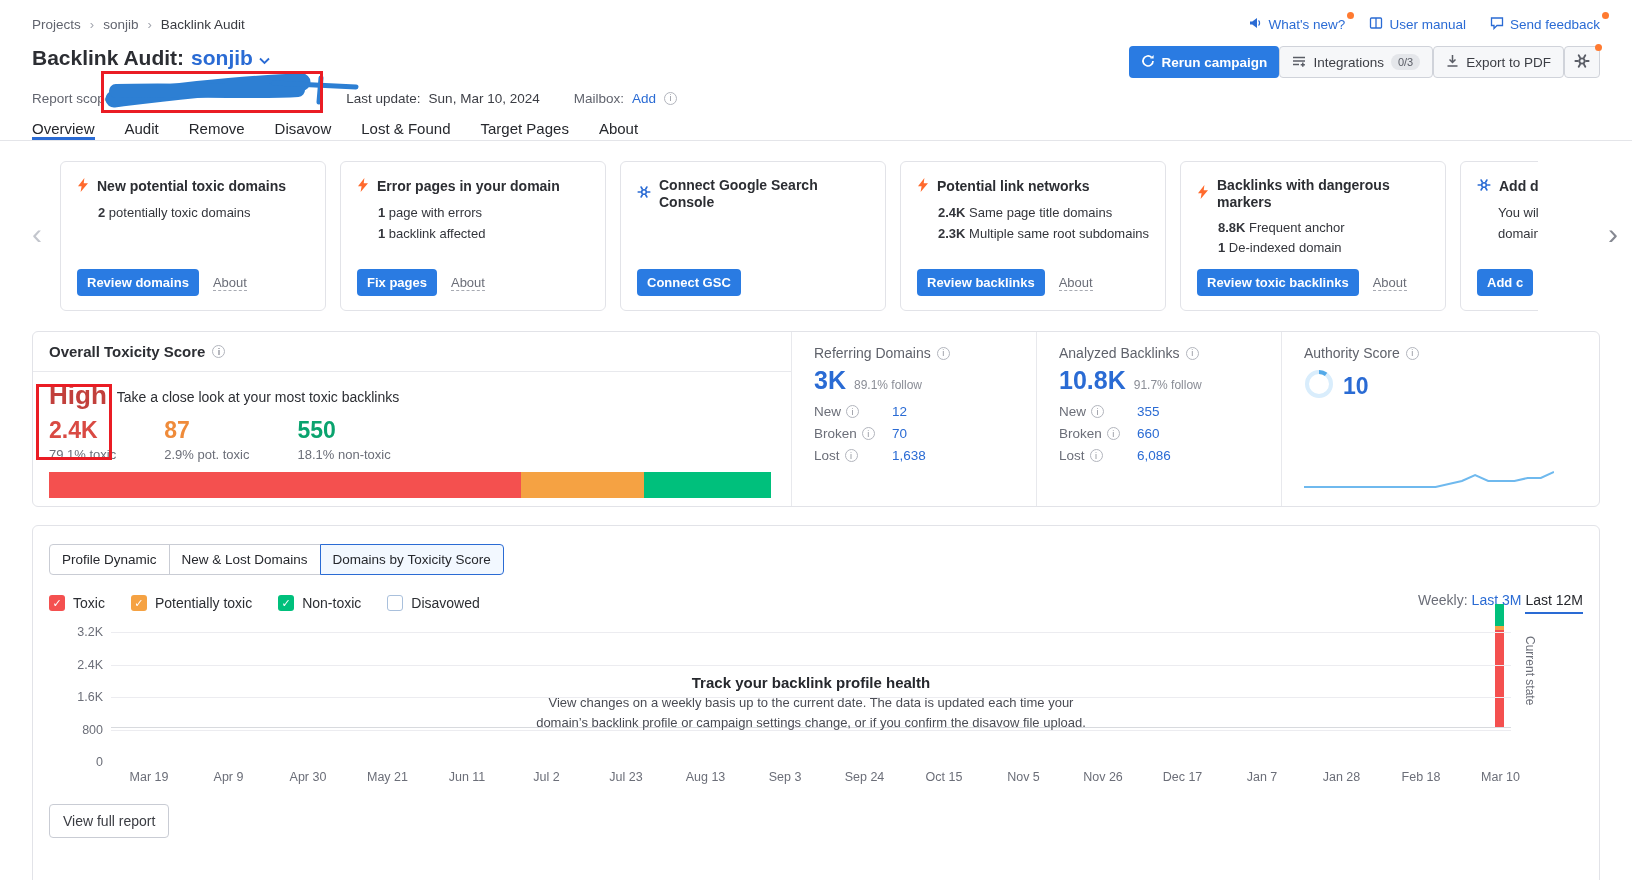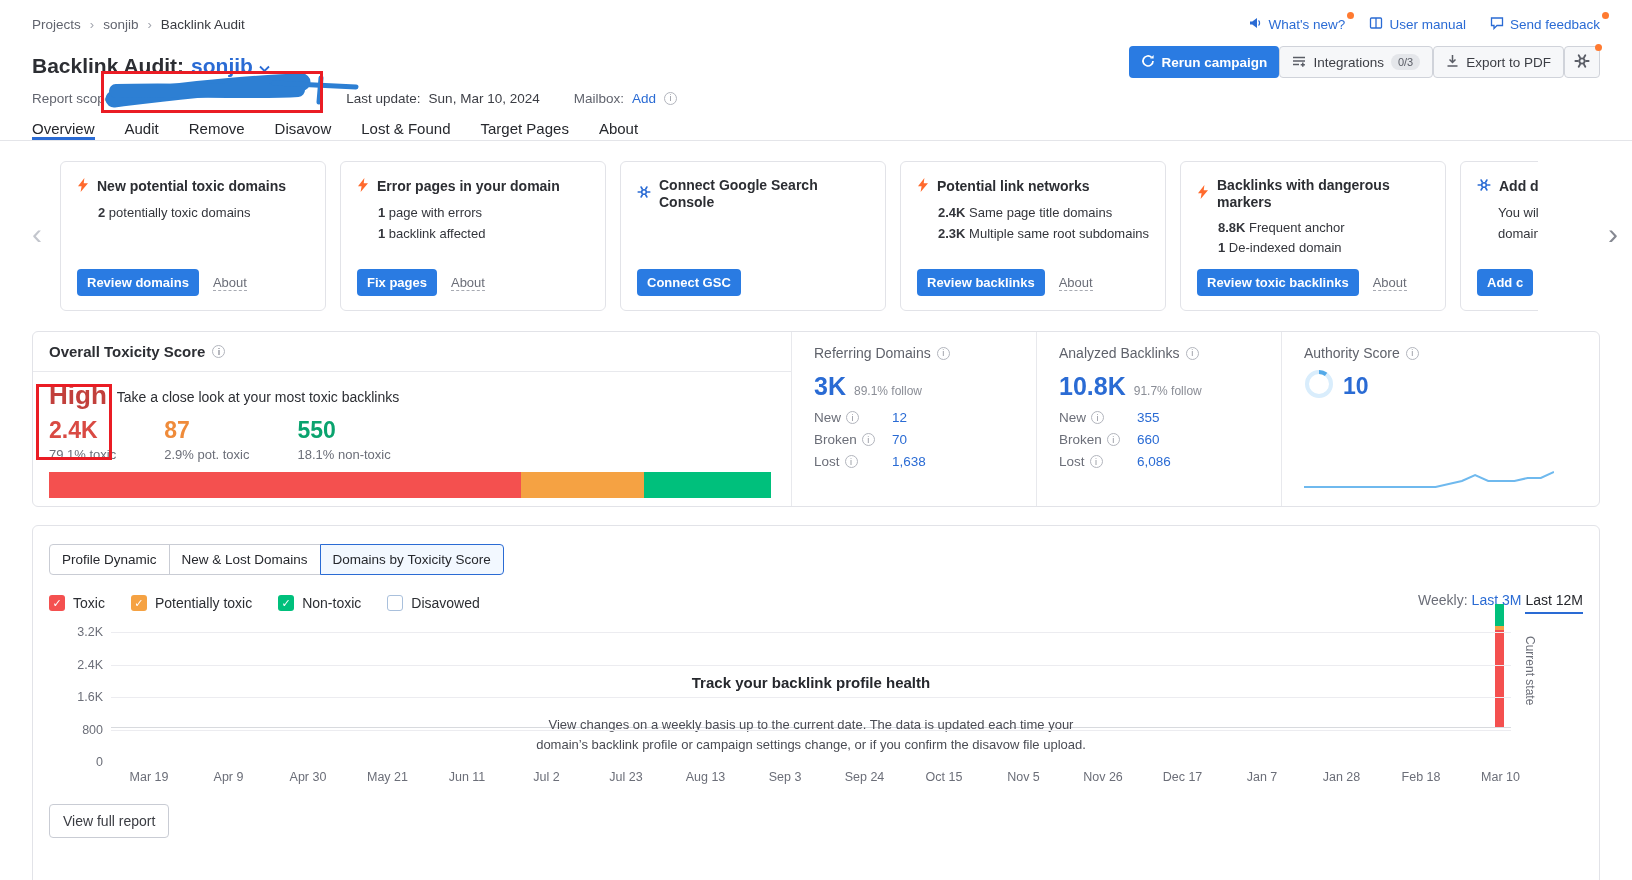--- a/index.html
+++ b/index.html
@@ -6,21 +6,21 @@
   html,body{width:1632px;height:880px;overflow:hidden;background:#fff;
     font-family:"Liberation Sans",sans-serif;color:#2c2e33;position:relative}
   .topbar{display:flex;justify-content:space-between;align-items:center;padding:14px 32px 0 32px;height:34px}
   .breadcrumb{display:flex;gap:9px;align-items:center;font-size:13.5px;color:#61646e}
   .crumb{cursor:pointer}
   .crumb-sep{color:#a3a6af;font-size:13px}
   .crumb-last{color:#3a3c42}
   .top-links{display:flex;gap:24px;font-size:13.5px}
   .top-link{color:#2a6bd4;display:flex;gap:6px;align-items:center;position:relative;cursor:pointer}
   .notif-dot{width:7px;height:7px;border-radius:50%;background:#ff7a30;position:absolute;top:-4px;right:-9px}
-  .title-row{display:flex;justify-content:space-between;align-items:flex-end;padding:12px 32px 0}
+  .title-row{display:flex;justify-content:space-between;align-items:flex-start;padding:12px 32px 0}
   .page-title{font-size:21px;font-weight:bold;display:flex;align-items:center;gap:7px}
   .project-name{color:#2a6bd4;display:flex;align-items:center;gap:6px;cursor:pointer}
   .actions{display:flex;align-items:center}
   .btn{display:flex;gap:7px;align-items:center;font-size:13.5px;border-radius:4px;cursor:pointer;height:32px;padding:0 12px}
   .btn-primary{background:#2a7be2;color:#fff;font-weight:bold}
   .btn-gray{background:#f6f7f9;border:1px solid #d0d3da;color:#3c3e45}
   .count-pill{background:#e4e6ea;border-radius:9px;font-size:11px;padding:2px 7px;color:#5a5d66}
   .btn-icon{width:36px;justify-content:center;position:relative;padding:0}
   .meta-row{display:flex;align-items:center;gap:8px;padding:12px 32px 0;font-size:13.5px;color:#61646e}
   .redacted-space{display:inline-block;width:218px;height:16px}
@@ -54,21 +54,21 @@
   .tox-level{font-size:26px;font-weight:bold;color:#c2403c}
   .tox-note{font-size:14px;margin-top:9px}
   .tox-stats{display:flex;gap:48px;margin-top:6px}
   .tox-stat-value{font-size:23px;font-weight:bold}
   .tox-stat-pct{font-size:13px;color:#6b6e78;margin-top:3px}
   .tox-bar{display:flex;height:26px;margin-top:10px;overflow:hidden;width:722px}
   .metrics-area{flex:1;display:flex}
   .metric-col{border-left:1px solid #e8e9ed;padding:13px 0 0 22px;width:245px;flex:none}
   .authority-column{flex:1;position:relative}
   .metric-title{font-size:14px;color:#5f626b;display:flex;gap:6px;align-items:center}
-  .metric-main{font-size:25px;font-weight:bold;color:#2a6bd4;margin-top:11px;display:flex;align-items:baseline;gap:8px;cursor:pointer}
+  .metric-main{font-size:25px;font-weight:bold;color:#2a6bd4;margin-top:5px;display:flex;align-items:baseline;gap:8px;cursor:pointer}
   .metric-sub{font-size:12px;color:#8a8d96;font-weight:normal}
   .metric-rows{margin-top:9px;font-size:13.5px}
   .metric-row{display:flex;margin-top:7px}
   .metric-label{color:#6b6e78;width:78px;display:flex;gap:5px;align-items:center}
   .metric-value{color:#2a6bd4;cursor:pointer}
   .auth-main{display:flex;align-items:center;gap:9px;margin-top:8px}
   .auth-score{font-size:23px;font-weight:bold;color:#2a6bd4}
   .sparkline{position:absolute;left:22px;bottom:10px}
   .chart-box{margin:18px 32px 0;border:1px solid #e2e3e8;border-radius:6px;padding:18px 16px;height:400px}
   .toggle-group{display:inline-flex}
@@ -84,21 +84,21 @@
   .weekly{margin-left:auto;display:flex;gap:4px;font-size:14px;align-items:baseline}
   .weekly-label{color:#6b6e78}
   .range-link{color:#2a6bd4;cursor:pointer}
   .range-active{color:#26282d;border-bottom:2px solid #2a6bd4;padding-bottom:4px;cursor:pointer}
   .chart-area{position:relative;margin-top:18px;height:156px}
   .ylabel{position:absolute;left:0;width:54px;text-align:right;font-size:12.5px;color:#6b6e78}
   .plot{position:absolute;left:62px;top:0;width:1400px;height:96px;border-bottom:1px solid #d8dade}
   .gridline{position:absolute;left:0;right:0;height:1px;background:#ececf0}
   .overlay{position:absolute;left:0;right:0;top:42px;text-align:center}
   .overlay-title{font-size:15px;font-weight:bold;color:#26282d}
-  .overlay-text{font-size:13px;color:#4a4c54;margin-top:24px;line-height:1.5}
+  .overlay-text{font-size:13px;color:#4a4c54;margin-top:2px;line-height:1.5}
   .current-bar{position:absolute;left:1384px;bottom:0;width:9px;display:flex;flex-direction:column-reverse}
   .xlabel{position:absolute;top:138px;transform:translateX(-50%);font-size:12.5px;color:#6b6e78;white-space:nowrap}
   .current-label{position:absolute;left:1474px;top:4px;writing-mode:vertical-rl;font-size:12px;color:#6b6e78}
   .view-report-btn{margin-top:16px;display:inline-block;border:1px solid #c9ccd4;border-radius:4px;padding:8px 13px;font-size:14px;background:#fff;color:#3a3c42;cursor:pointer}
   .anno-box{position:absolute;border:3px solid #ea1c24;z-index:50;pointer-events:none}
   .anno-scribble{position:absolute;z-index:49;pointer-events:none}
 </style>
 </head>
 <body>
 

